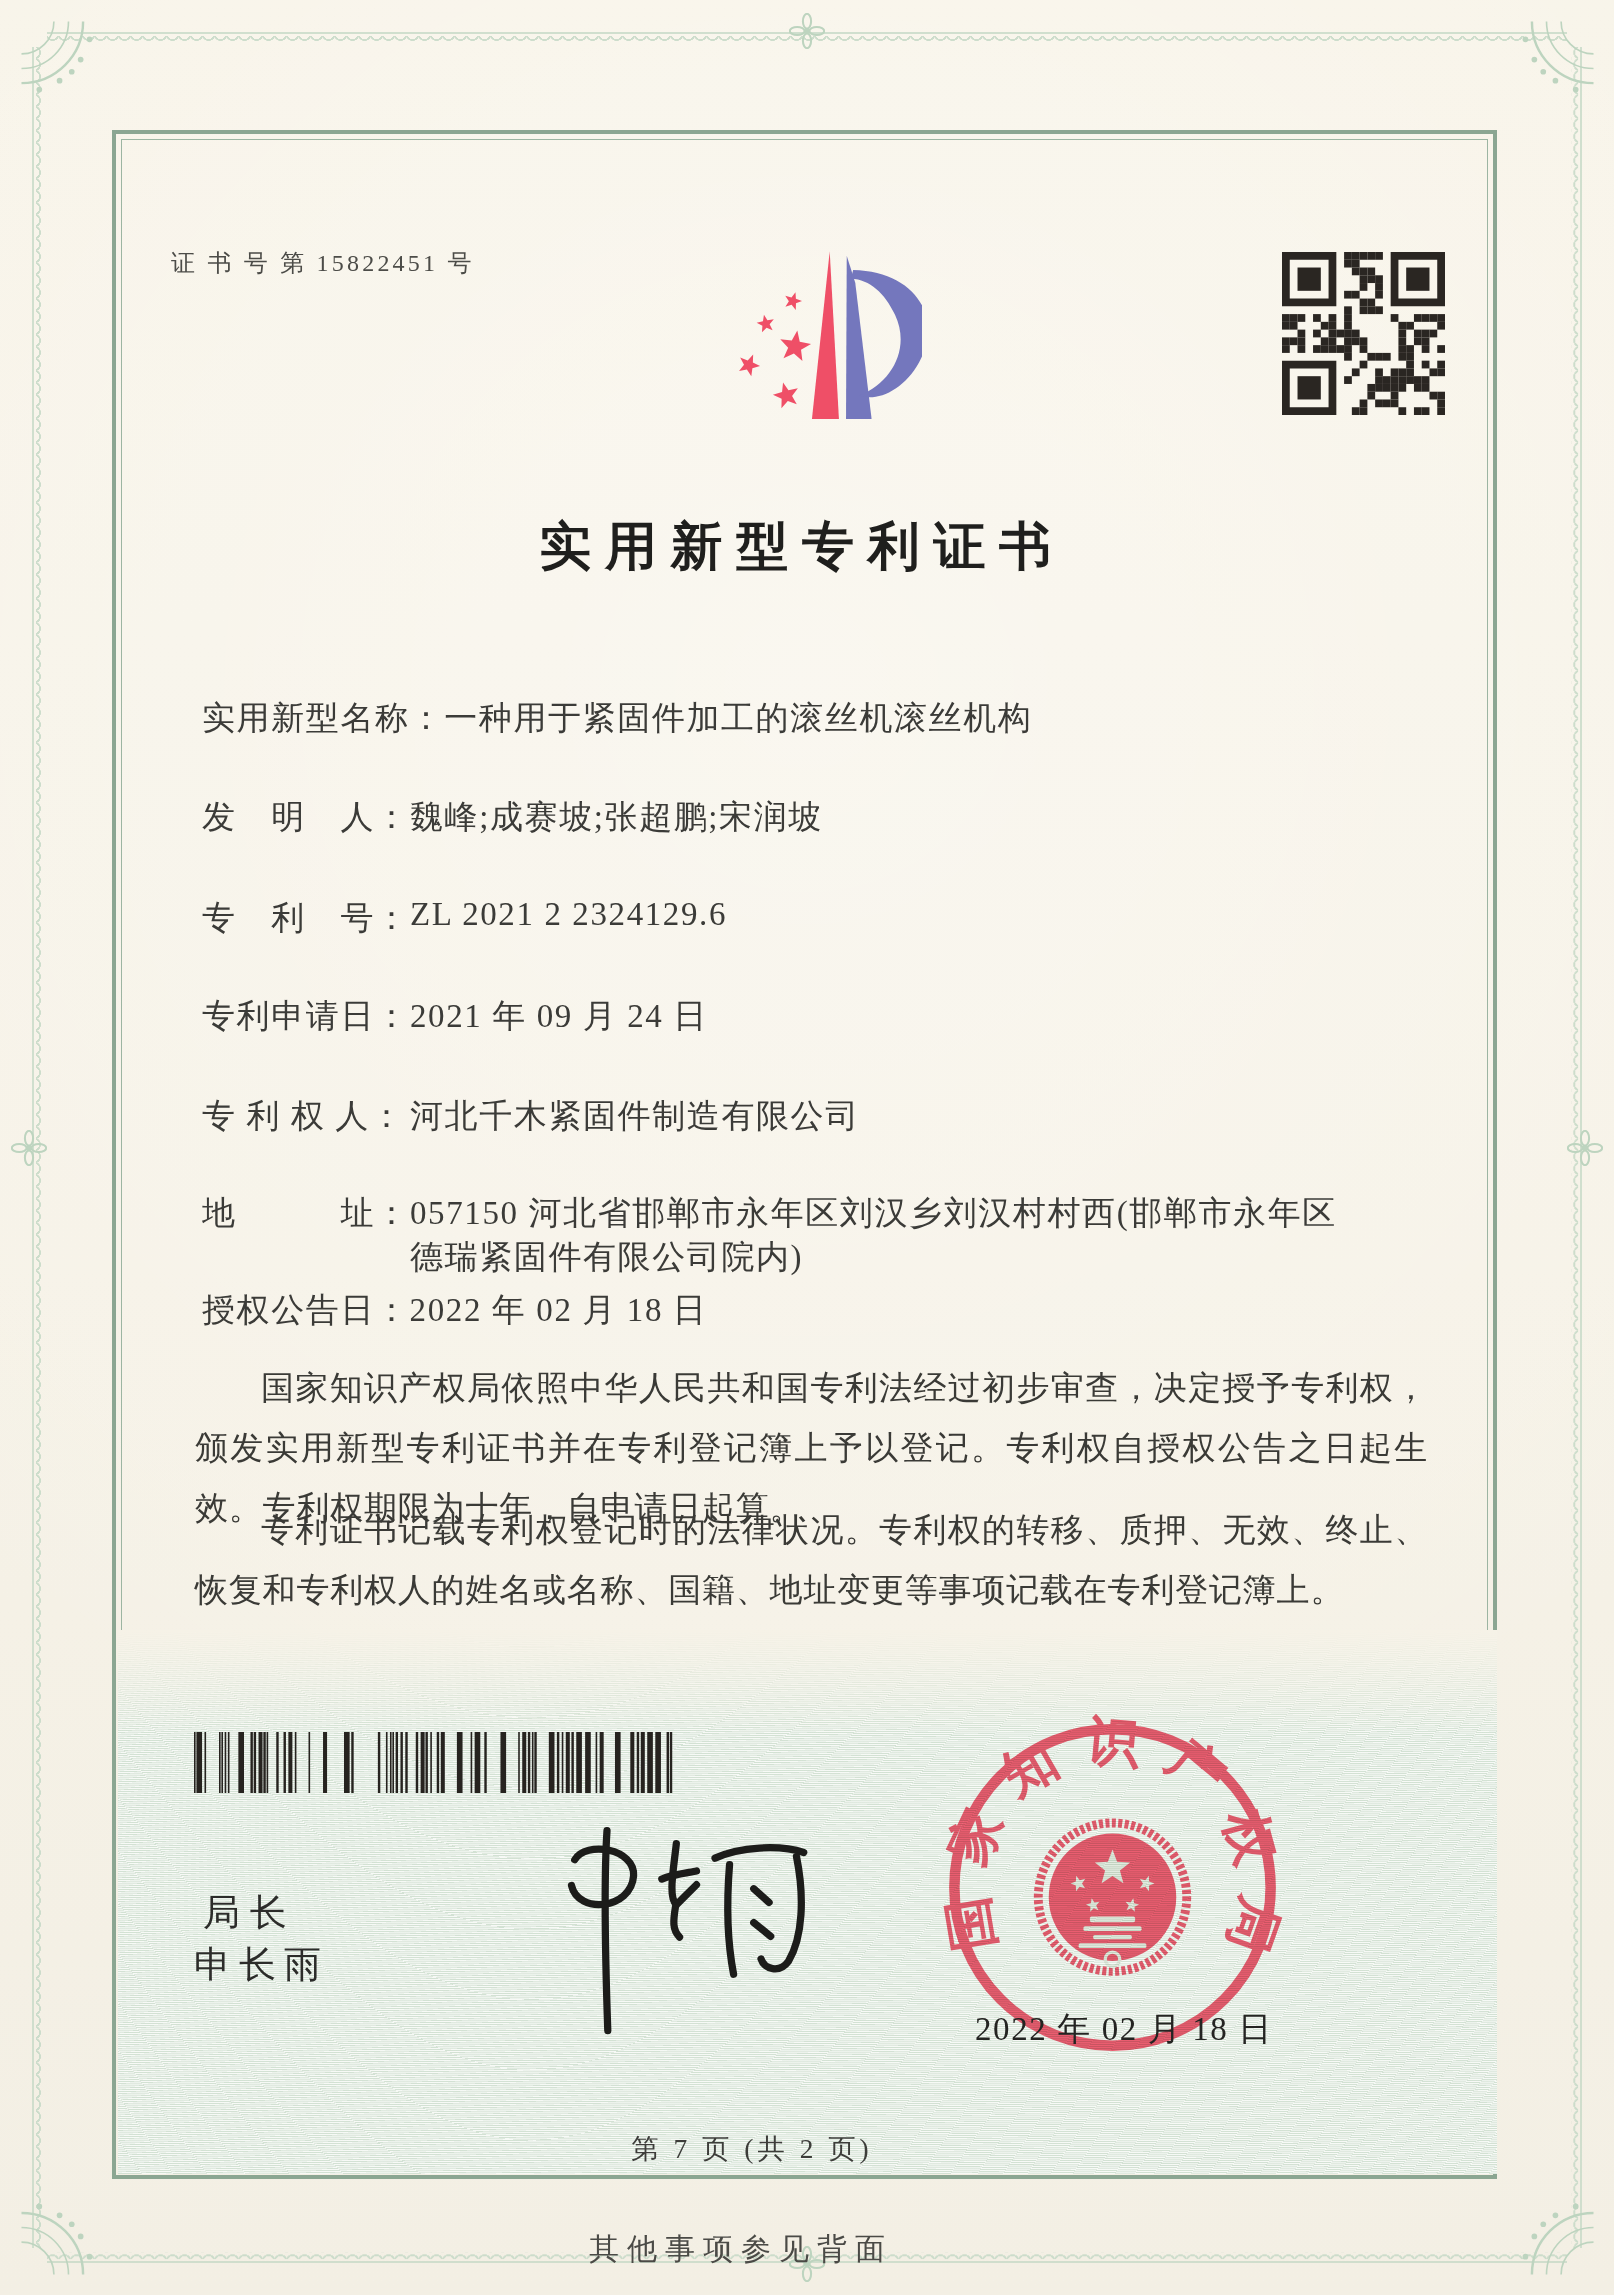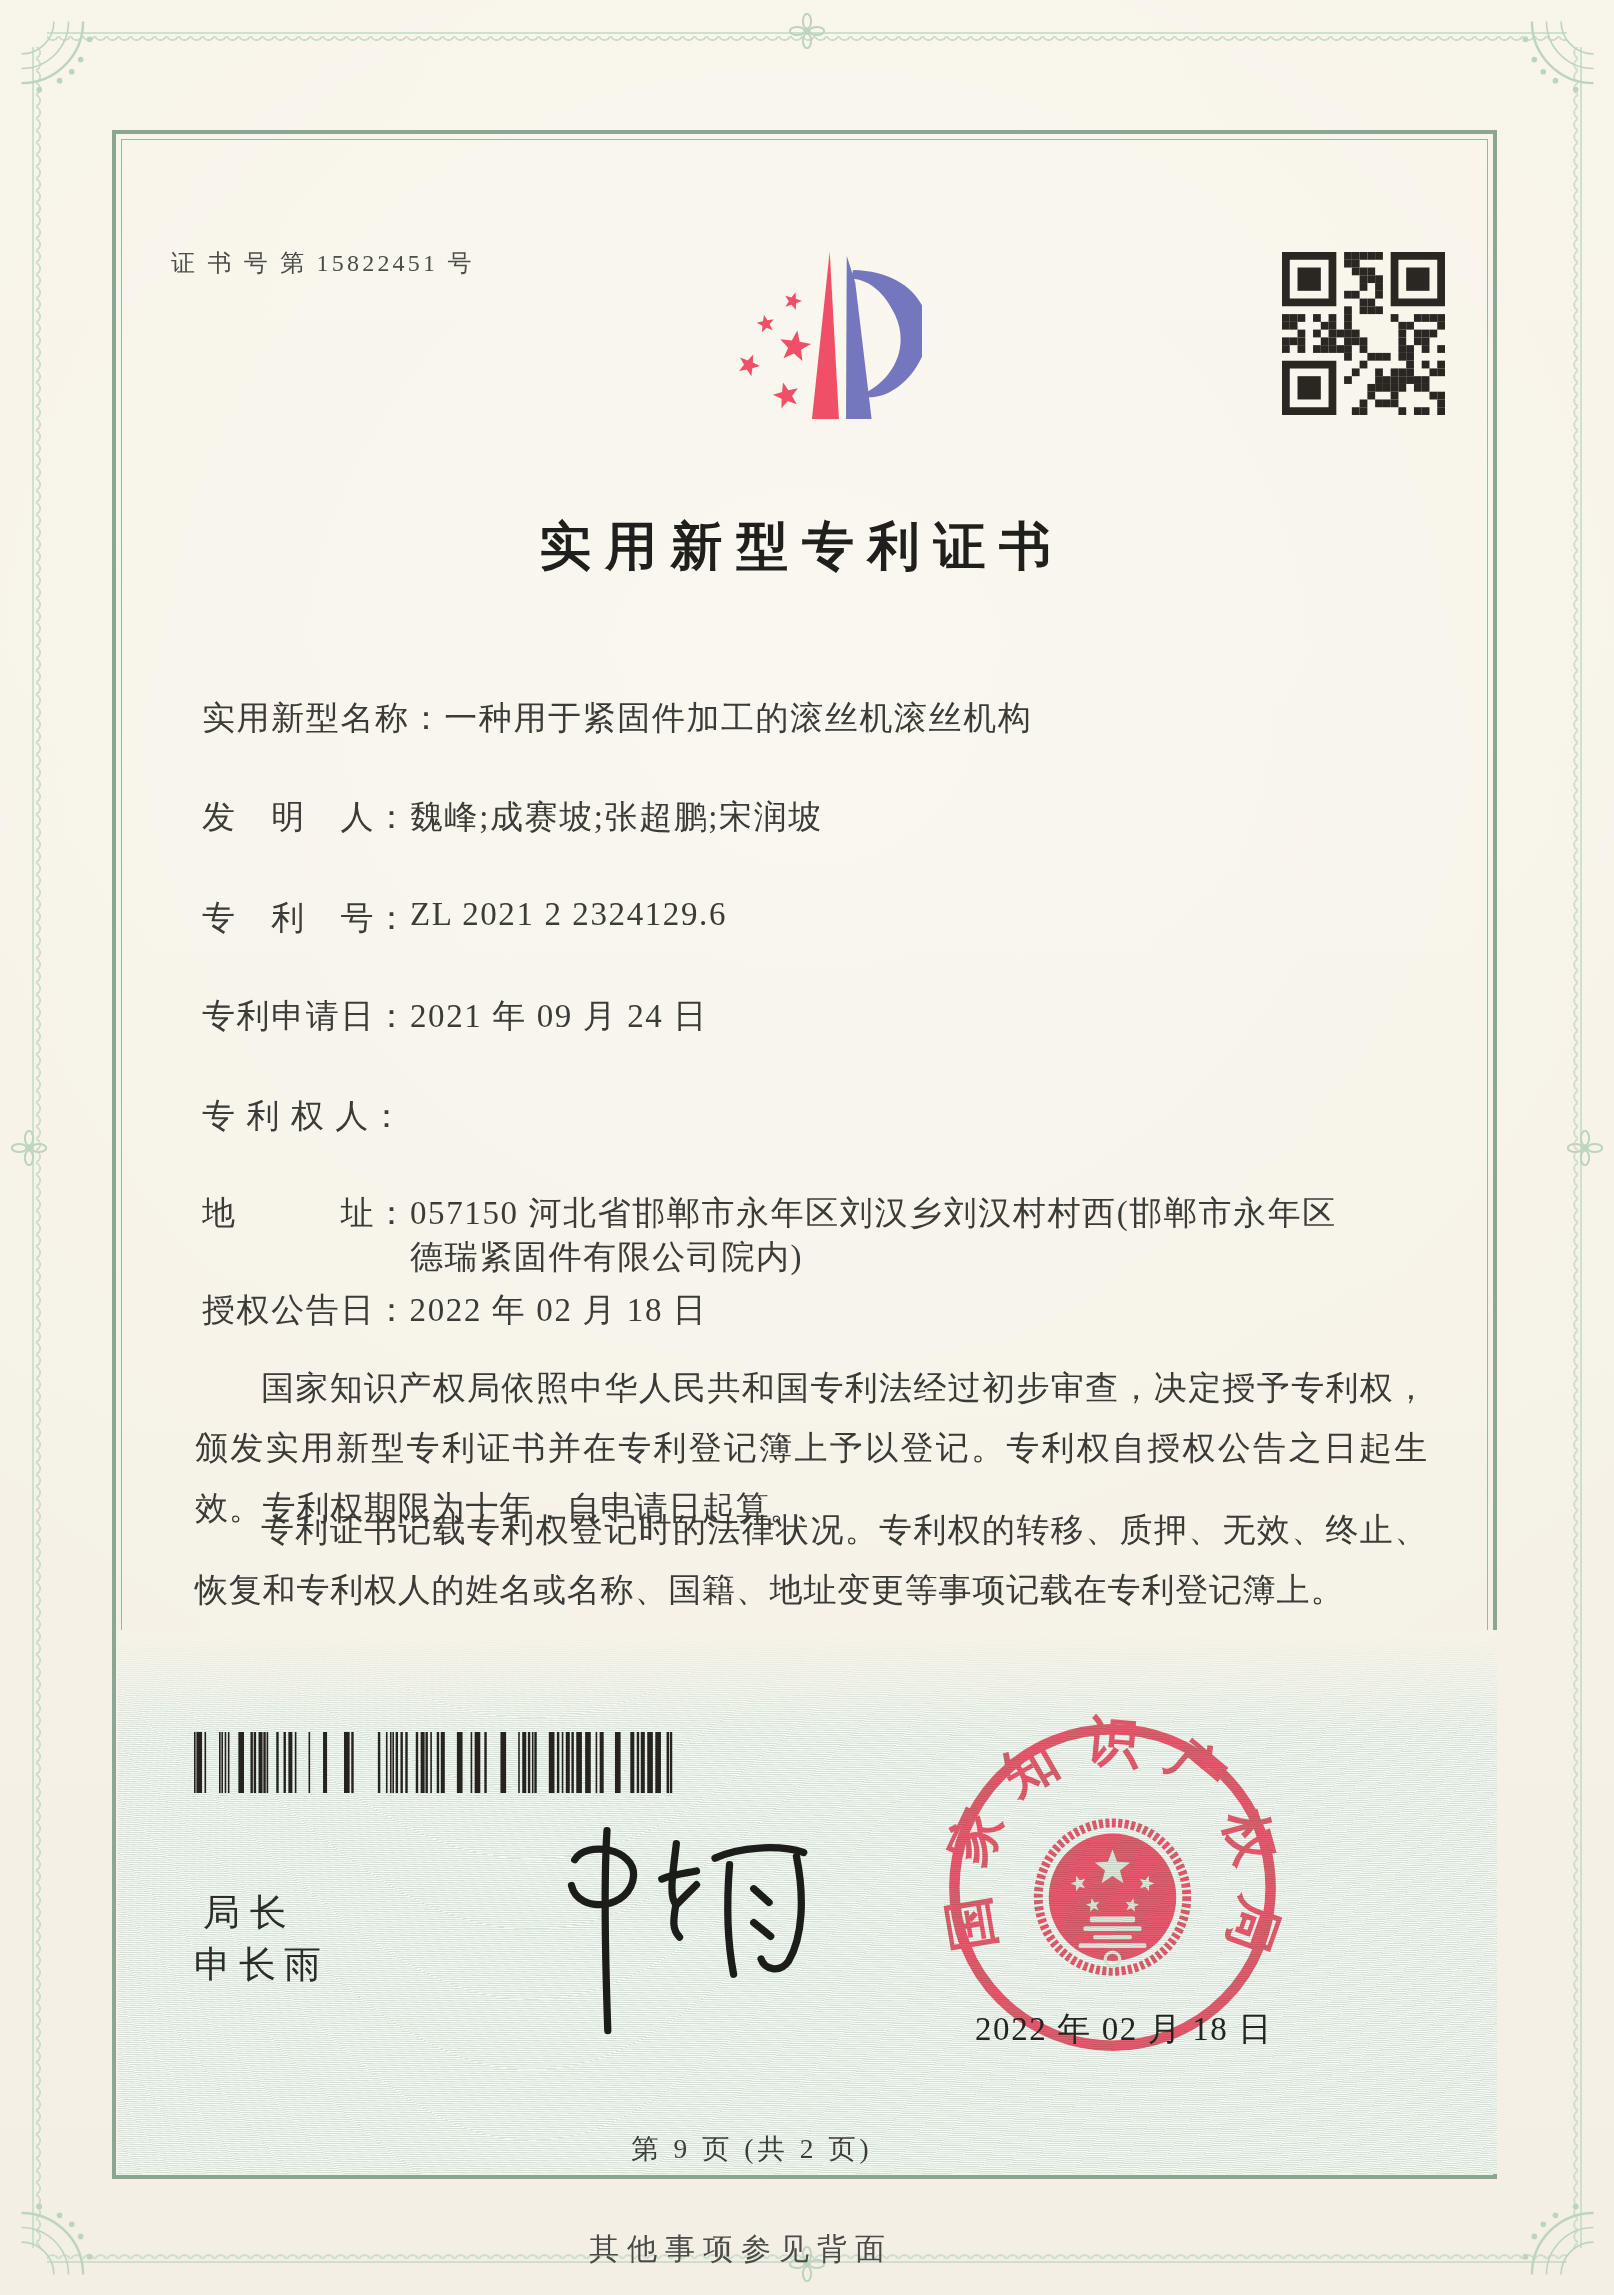--- a/index.html
+++ b/index.html
@@ -340,20 +340,21 @@
   <div class="row" style="top:896px">
     <span class="lab">专　利　号：</span>
     <span class="val">ZL 2021 2 2324129.6</span>
   </div>
   <div class="row" style="top:994px">
     <span class="lab">专利申请日：</span>
     <span class="val">2021 年 09 月 24 日</span>
   </div>
   <div class="row" style="top:1094px">
     <span class="lab">专 利 权 人：</span>
+    <span class="val">河北千木紧固件制造有限公司</span>
   </div>
   <div class="row address" style="top:1191px">
     <span class="lab">地　　　址：</span>
     <span class="val">057150 河北省邯郸市永年区刘汉乡刘汉村村西(邯郸市永年区德瑞紧固件有限公司院内)</span>
   </div>
   <div class="row grant" style="top:1288px">
     <span class="g1"><span class="lab">授权公告日：</span><span class="val">2022 年 02 月 18 日</span></span>
   </div>
 
   <p class="para" style="top:1358px">国家知识产权局依照中华人民共和国专利法经过初步审查，决定授予专利权，颁发实用新型专利证书并在专利登记簿上予以登记。专利权自授权公告之日起生效。专利权期限为十年，自申请日起算。</p>
@@ -461,17 +462,17 @@
         <rect x="192" y="256" width="56" height="7" rx="2"></rect>
         <rect x="184" y="268" width="72" height="6" rx="2"></rect>
         <rect x="196" y="279" width="48" height="5" rx="2"></rect>
         <rect x="178" y="289" width="84" height="6" rx="2"></rect>
       </g>
       <circle cx="220" cy="309" r="9" fill="none" stroke="#eaf0e8" stroke-width="4"></circle>
     </g>
   </svg>
   <div class="seal-date">2022 年 02 月 18 日</div>
 
-  <div class="page-info">第 9 页 (共 2 页)</div>
+  <div class="page-info">第 7 页 (共 2 页)</div>
   <div class="back-note">其他事项参见背面</div>
 
 </div>
 
 
 </body></html>

